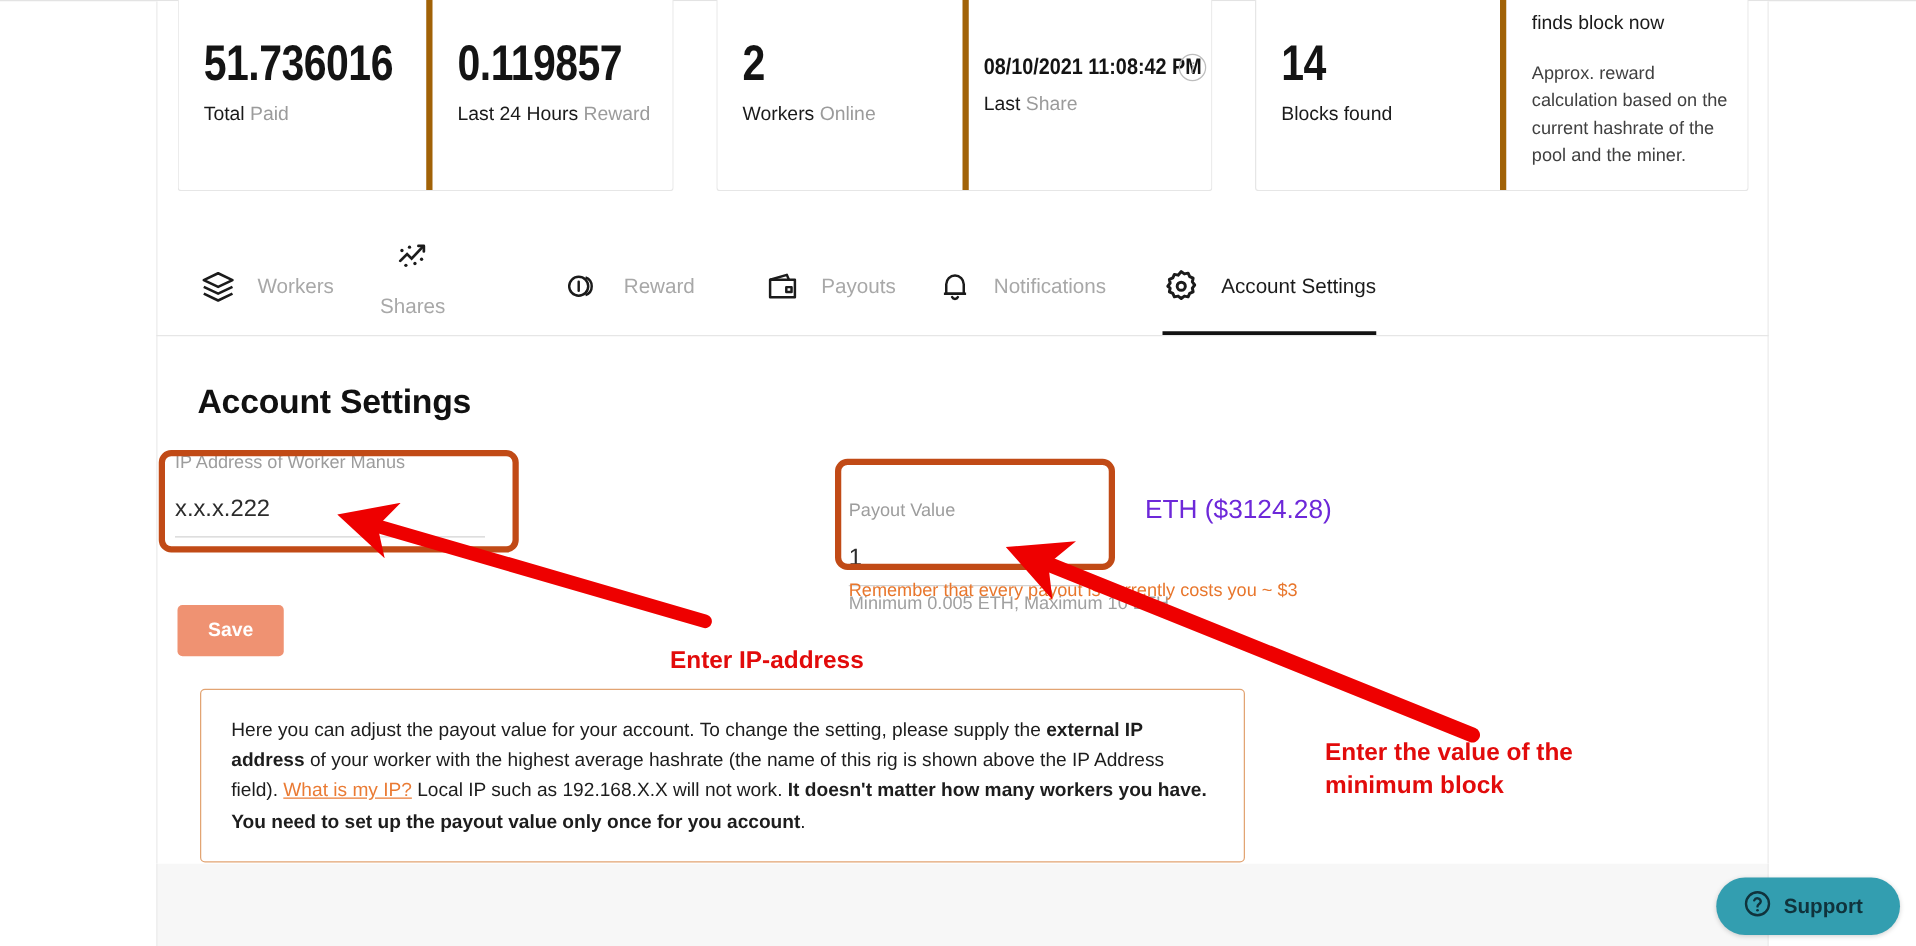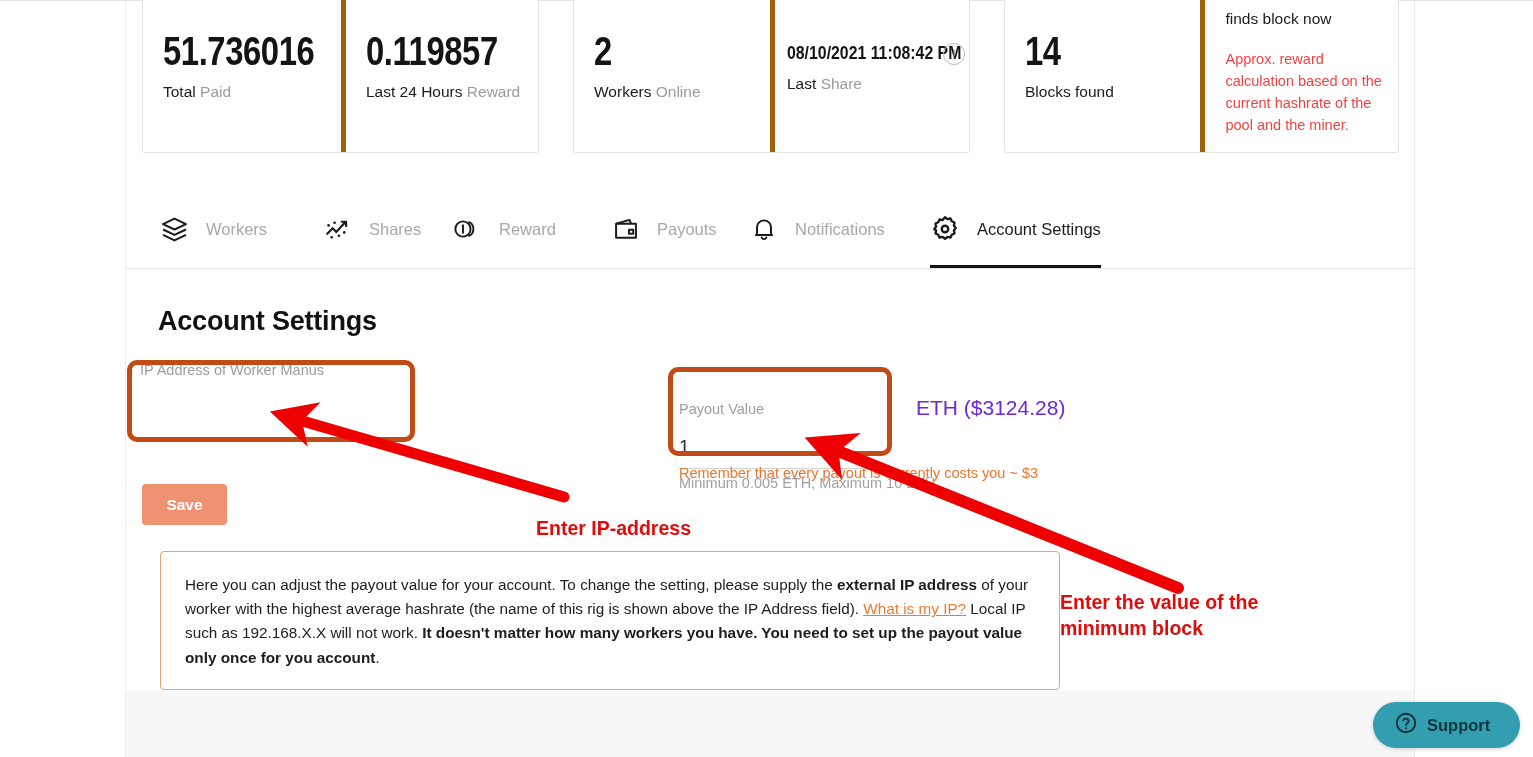--- a/index.html
+++ b/index.html
@@ -106,21 +106,21 @@
     color: #9e9e9e;
     font-size: 13px;
     font-family: "Liberation Serif", serif;
     font-style: italic;
     text-align: center;
     line-height: 19px;
   }
   .note-text {
     font-size: 14.5px;
     line-height: 22px;
-    color: #ef4444;
+    color: #404040;
     padding-top: 2px;
   }
   .note-top {
     font-size: 15.5px;
     line-height: 22px;
     color: #1a1a1a;
     margin-bottom: 16px;
   }
   .c-f { padding-top: 8px; padding-right: 14px; }
 
@@ -217,21 +217,21 @@
     font-size: 15.5px;
     font-weight: 700;
     font-family: "Liberation Sans", sans-serif;
     cursor: pointer;
   }
 
   
   .info-box {
     position: absolute;
     left: 160px; top: 551px;
-    width: 900px;
+    width: 836px;
     min-height: 138px;
     border: 1px solid #e2a473;
     border-radius: 4px;
     background: #ffffff;
     padding: 21px 24px 19px 24px;
   }
   .info-box p {
     margin: 0;
     font-size: 15.3px;
     line-height: 24.2px;
@@ -362,21 +362,21 @@
         <svg width="29" height="29" viewBox="0 0 24 24" fill="none" stroke="#1b1b1b" stroke-width="1.7" stroke-linejoin="round">
           <path d="M12 3 2.5 7.5 12 12l9.5-4.5L12 3z"></path>
           <path d="M2.5 12 12 16.5 21.5 12"></path>
           <path d="M2.5 16.5 12 21l9.5-4.5"></path>
         </svg>
       </span>
       <span class="tlabel">Workers</span>
       <span class="under"></span>
     </div>
 
-    <div class="tab" style="left:198px;">
+    <div class="tab" style="left:179px;flex-direction:column;">
       <span>
         <svg width="29" height="29" viewBox="0 0 24 24" fill="none" stroke="#1b1b1b" stroke-width="1.8" stroke-linecap="round">
           <path d="M3.5 15.5 8 11l3 3 7-7.5"></path>
           <path d="M15.5 5.6h3.6v3.6" stroke-linejoin="round"></path>
           <circle cx="4.6" cy="8.6" r="1.1" fill="#1b1b1b" stroke="none"></circle>
           <circle cx="9.6" cy="6.4" r="1.1" fill="#1b1b1b" stroke="none"></circle>
           <circle cx="7.2" cy="18.4" r="1.1" fill="#1b1b1b" stroke="none"></circle>
           <circle cx="13.2" cy="17.2" r="1.1" fill="#1b1b1b" stroke="none"></circle>
           <circle cx="17.6" cy="14.4" r="1.1" fill="#1b1b1b" stroke="none"></circle>
         </svg>
@@ -430,20 +430,21 @@
       </span>
       <span class="tlabel">Account Settings</span>
       <span class="under"></span>
     </div>
   </div>
 
   <div class="h-title">Account Settings</div>
 
   <div class="field f-ip">
     <div class="fl">IP Address of Worker Manus</div>
+    <div class="fv">x.x.x.222</div>
   </div>
 
   <div class="field f-pay">
     <div class="fl">Payout Value</div>
     <div class="fv">1</div>
     <div class="fhint">Minimum 0.005 ETH, Maximum 10 ETH</div>
   </div>
 
   <div class="eth-suffix">ETH  ($3124.28)</div>
   <div class="fwarn">Remember that every payout is currently costs you ~ $3</div>

